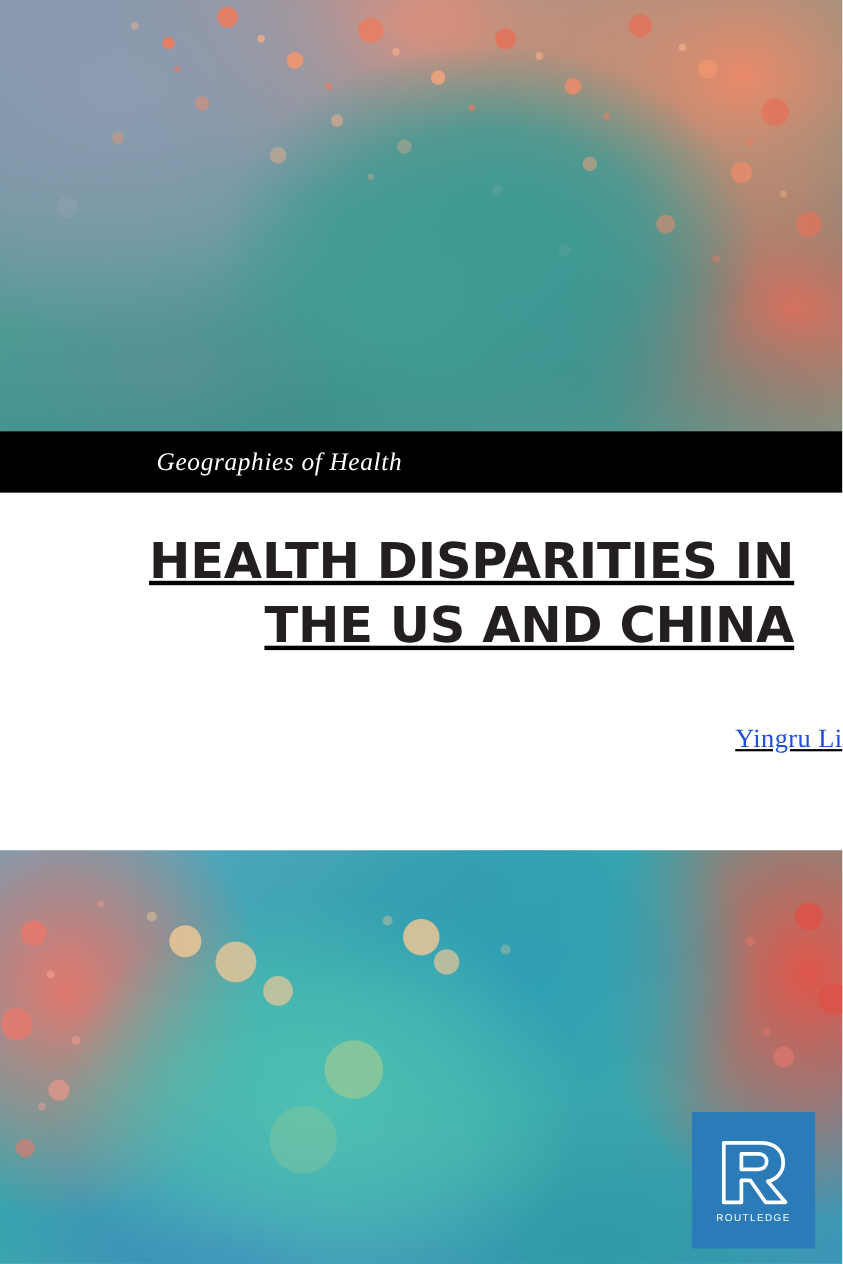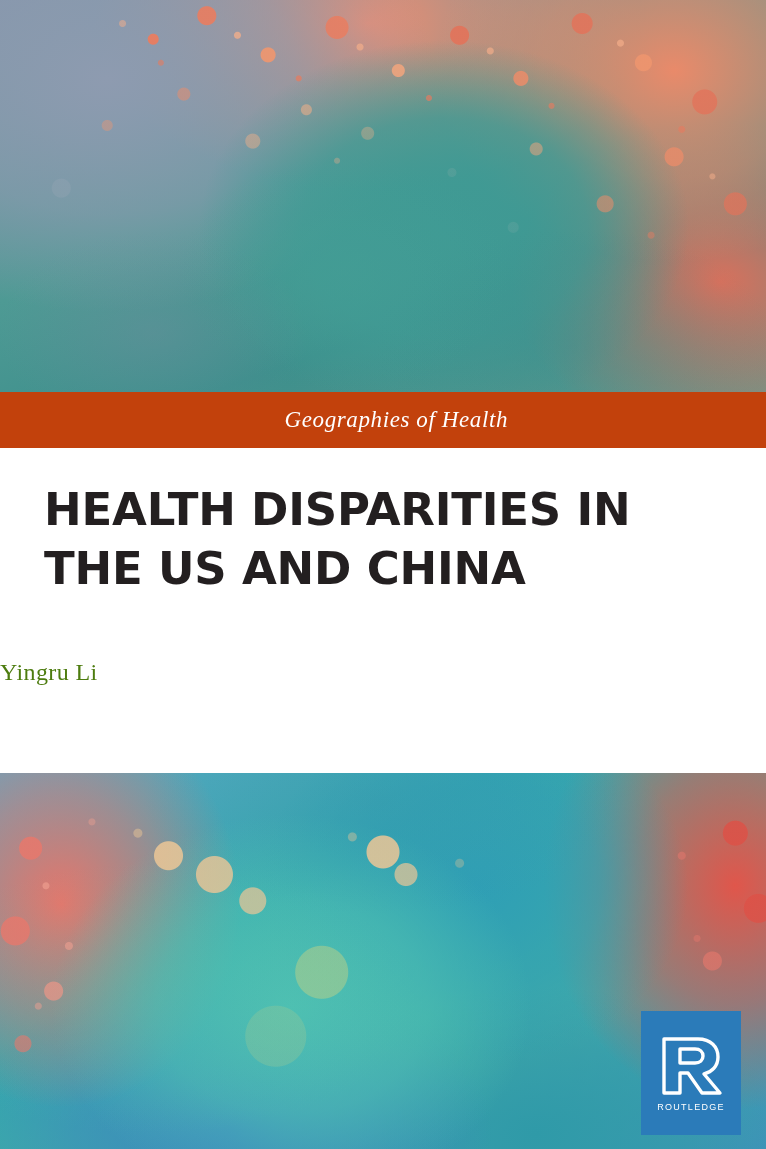--- a/index.html
+++ b/index.html
@@ -89,44 +89,45 @@
       radial-gradient(ellipse 260px 150px at 75% 88%, rgba(60,140,140,0.35) 0%, rgba(60,140,140,0) 78%);
   }
 
   
   .series-bar {
     position: absolute;
     left: 0;
     top: 392px;
     width: 766px;
     height: 56px;
-    background: #c2410c;
+    background: #000000;
     display: flex;
     align-items: center;
-    justify-content: flex-end;
+    justify-content: center;
   }
   .series-text {
     color: #ffffff;
     font-family: "Liberation Serif", serif;
     font-style: italic;
     font-size: 23px;
     letter-spacing: 0.6px;
     padding-right: 258px;
     white-space: nowrap;
   }
 
   
   .title-panel {
     position: absolute;
     left: 0;
     top: 448px;
     width: 766px;
     height: 325px;
     background: #ffffff;
-    text-align: left;
+    text-align: right;
+    text-decoration: underline;
   }
   .title-main {
     margin: 0;
     padding: 33px 44px 0 44px;
     font-family: "DejaVu Sans", sans-serif;
     font-weight: bold;
     font-size: 45px;
     line-height: 1.31;
     letter-spacing: -0.2px;
     color: #231f20;
@@ -141,21 +142,21 @@
     line-height: 1.25;
     letter-spacing: -0.1px;
     color: #231f20;
     text-transform: uppercase;
   }
   .author {
     margin: 0;
     padding-top: 60px;
     font-family: "Liberation Serif", serif;
     font-size: 24px;
-    color: #4d7c0f;
+    color: #1d4ed8;
     letter-spacing: 0.4px;
   }
 
   
   .art-bottom {
     position: absolute;
     left: 0;
     top: 773px;
     width: 766px;
     height: 376px;
@@ -209,21 +210,21 @@
     background:
       radial-gradient(ellipse 300px 140px at 50% 8%, rgba(60,150,170,0.30) 0%, rgba(60,150,170,0) 80%),
       radial-gradient(ellipse 340px 170px at 20% 60%, rgba(80,190,175,0.25) 0%, rgba(80,190,175,0) 80%);
   }
 
   
   .publisher-logo {
     position: absolute;
     right: 25px;
     bottom: 14px;
-    width: 100px;
+    width: 112px;
     height: 124px;
     background: #2b7bb9;
     display: flex;
     flex-direction: column;
     align-items: center;
     justify-content: center;
   }
   .logo-mark {
     width: 74px;
     height: 62px;

